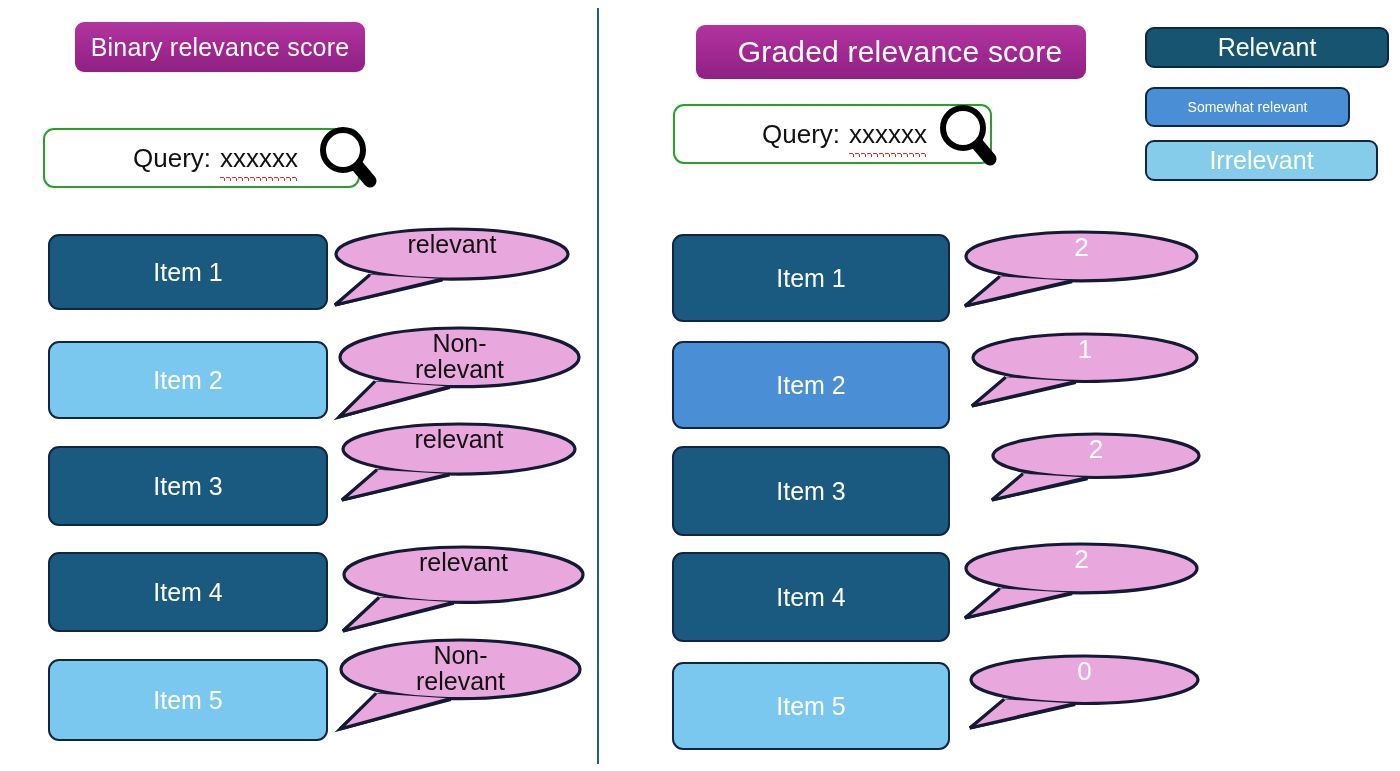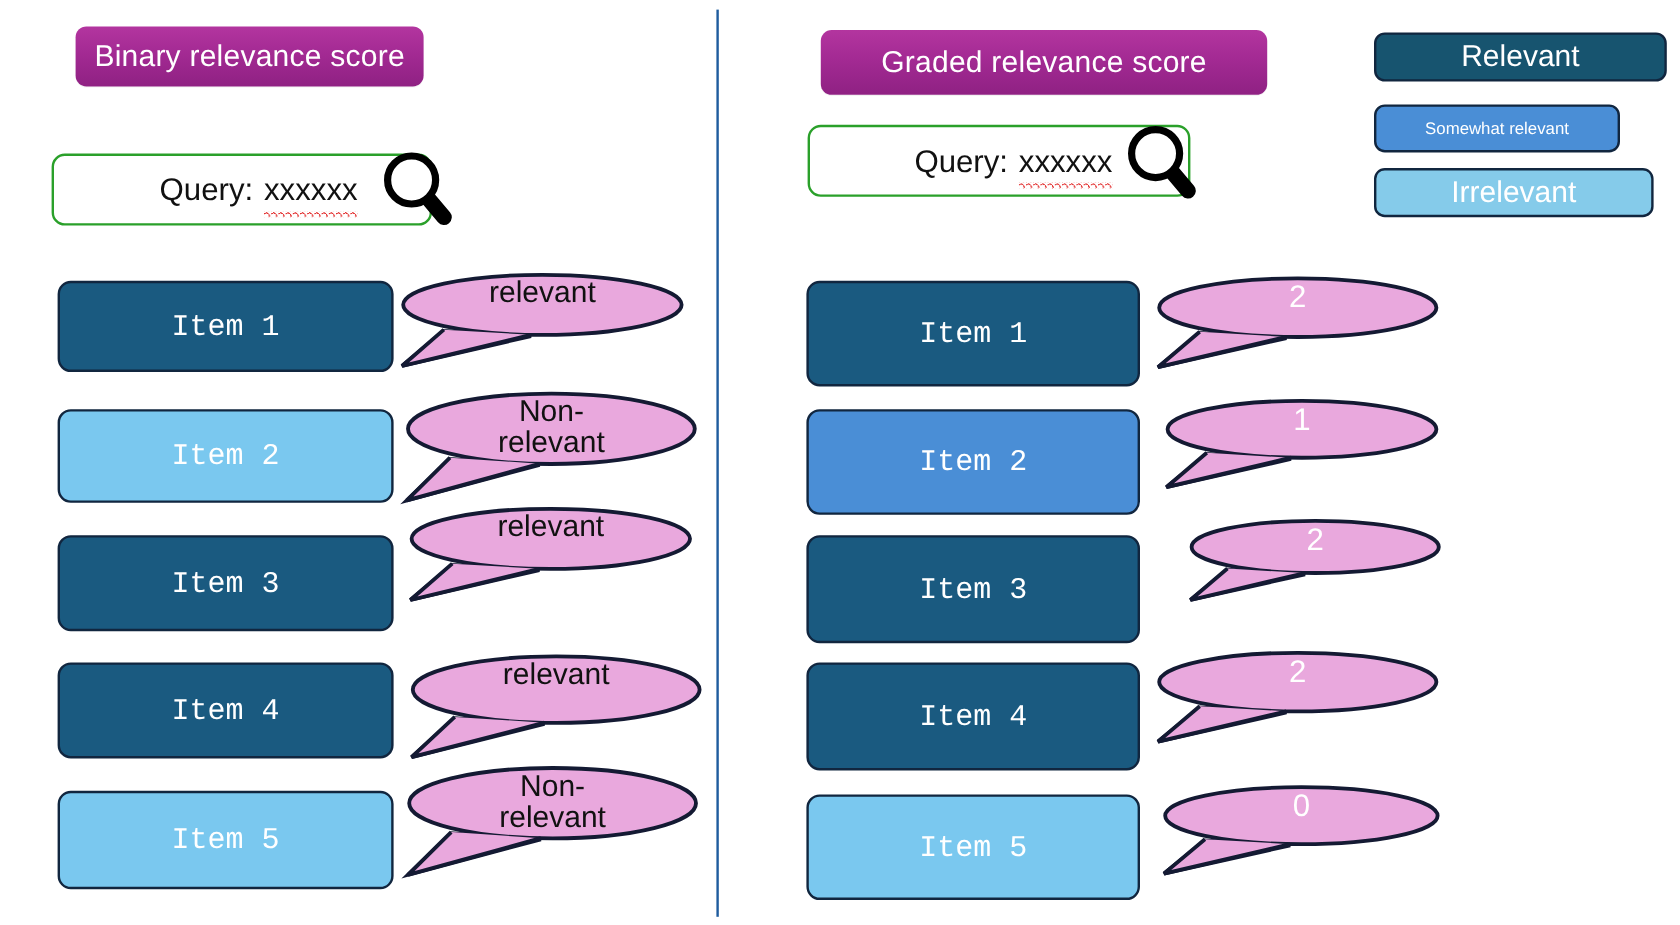--- a/index.html
+++ b/index.html
@@ -19,23 +19,24 @@
   
   .badge{
     position:absolute;
     display:flex;align-items:center;justify-content:center;
     border-radius:9px;
     color:#ffffff;
     background:linear-gradient(180deg,#b3359f 0%,#a32a93 45%,#8f2183 100%);
     letter-spacing:.2px;
     white-space:nowrap;
     box-shadow:0 1px 0 rgba(0,0,0,.05);
+    margin-left:12px;
   }
   #badge-binary{left:63px;top:22px;width:290px;height:50px;font-size:25px;}
-  #badge-graded{left:684px;top:25px;width:372px;height:54px;font-size:25px;}
+  #badge-graded{left:684px;top:25px;width:372px;height:54px;font-size:30px;padding-left:18px;}
 
   
   .querybox{
     position:absolute;
     border:2.5px solid #2aa02a;
     border-radius:11px;
     background:#ffffff;
     display:flex;align-items:center;justify-content:center;
   }
   #query-left{left:43px;top:128px;width:313px;height:56px;}
@@ -68,21 +69,20 @@
 
   
   .item{
     position:absolute;
     border:2.5px solid #11263f;
     border-radius:11px;
     display:flex;align-items:center;justify-content:center;
     color:#ffffff;
     font-size:25px;
     box-sizing:border-box;
-    font-family:Liberation Mono, monospace;
   }
   .item.deep{background:#1a5a80;}
   .item.mid{background:#4a8ed6;}
   .item.light{background:#7ac8ef;}
 
   
   .legend-chip{
     position:absolute;
     border:2.5px solid #11263f;
     border-radius:9px;

